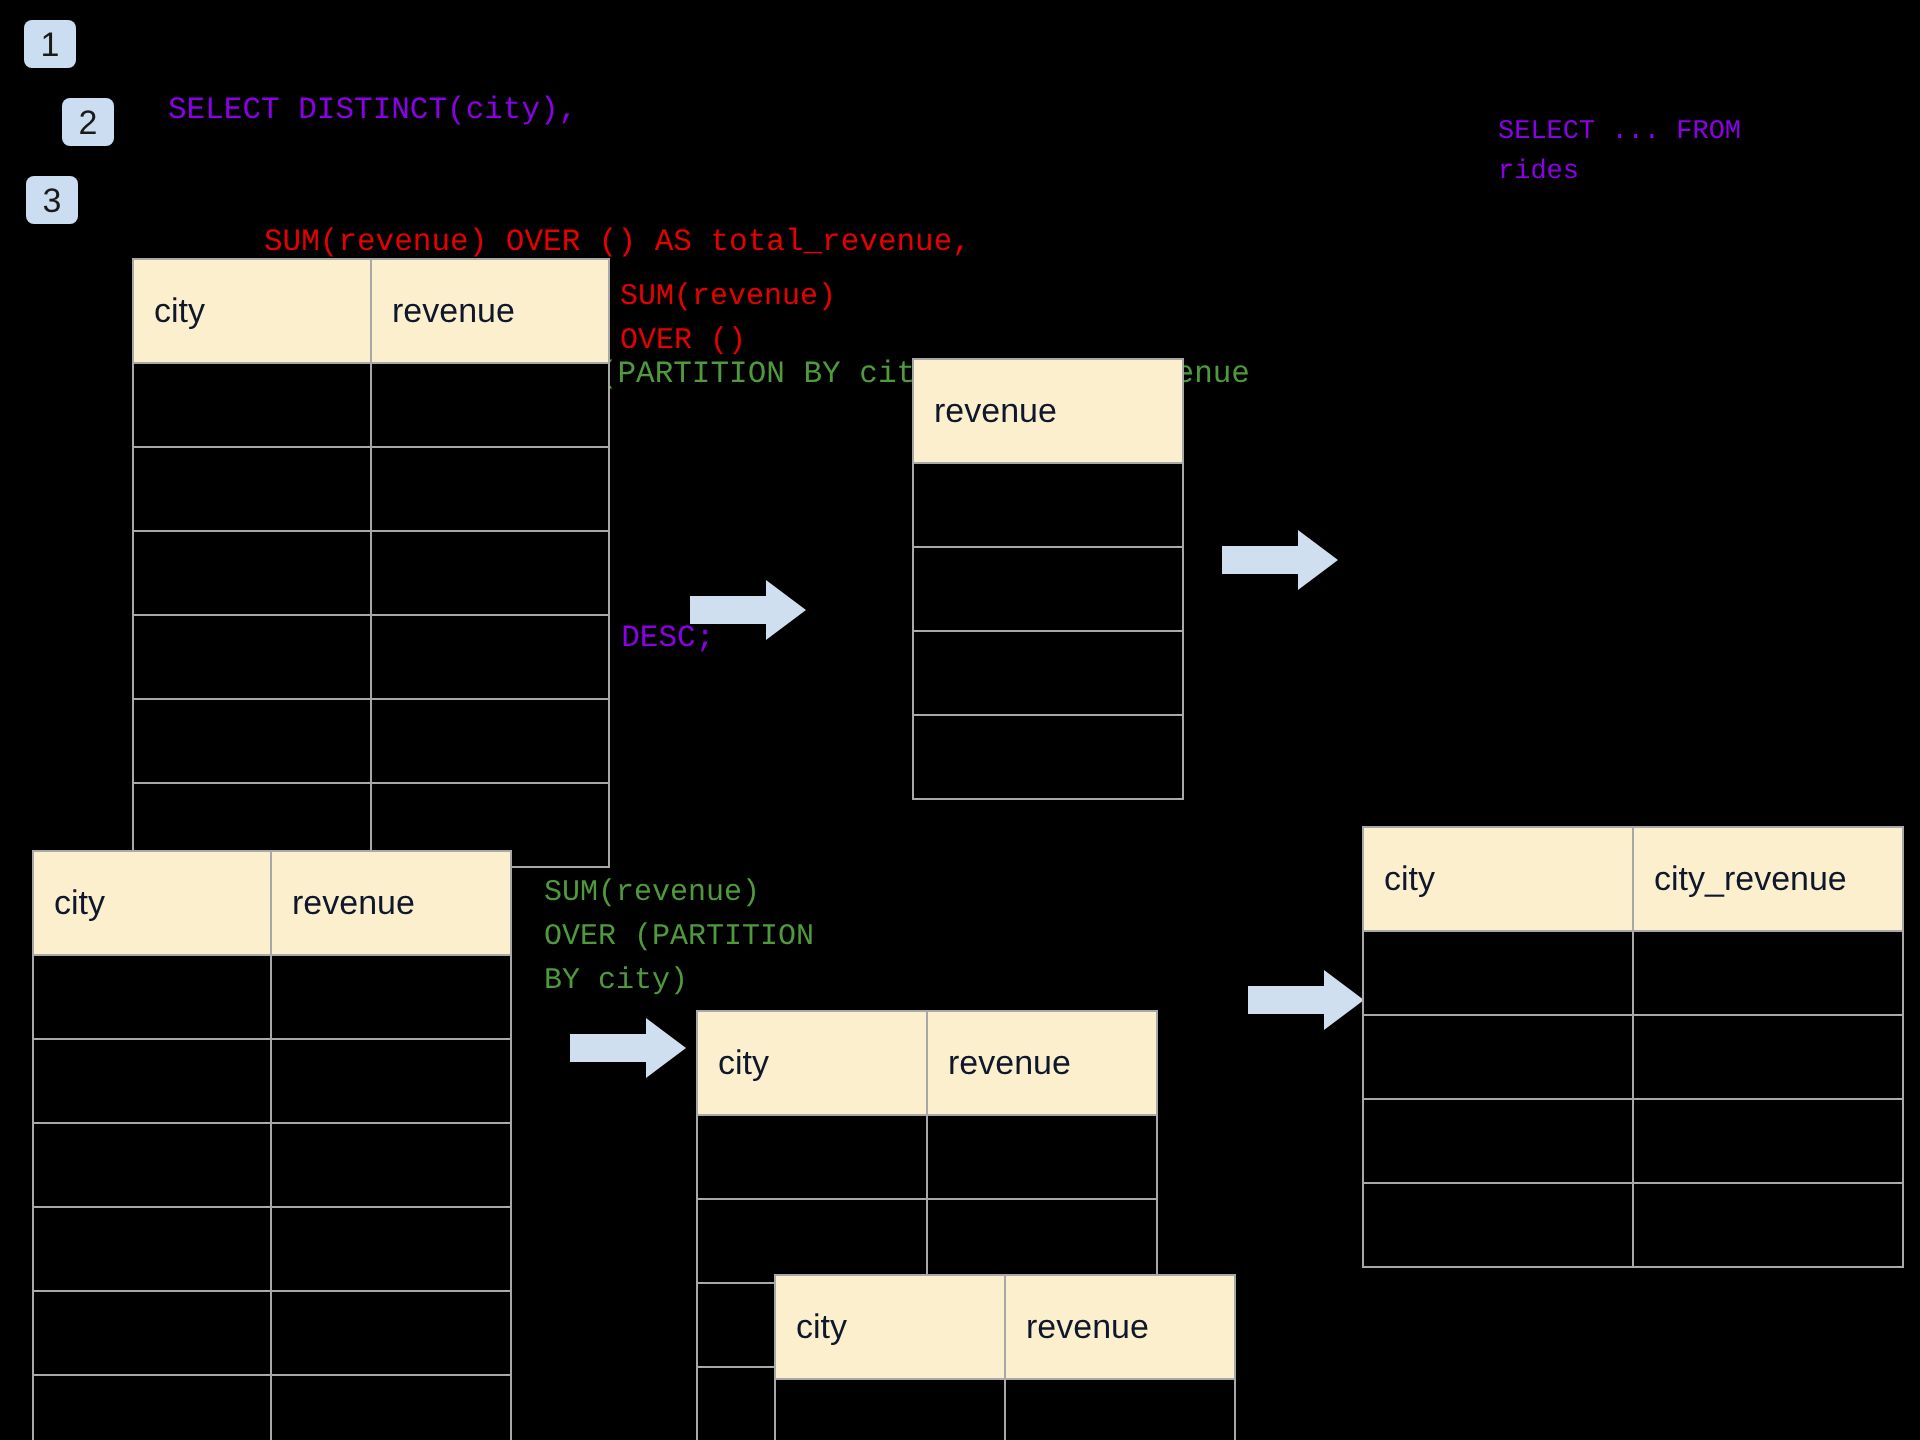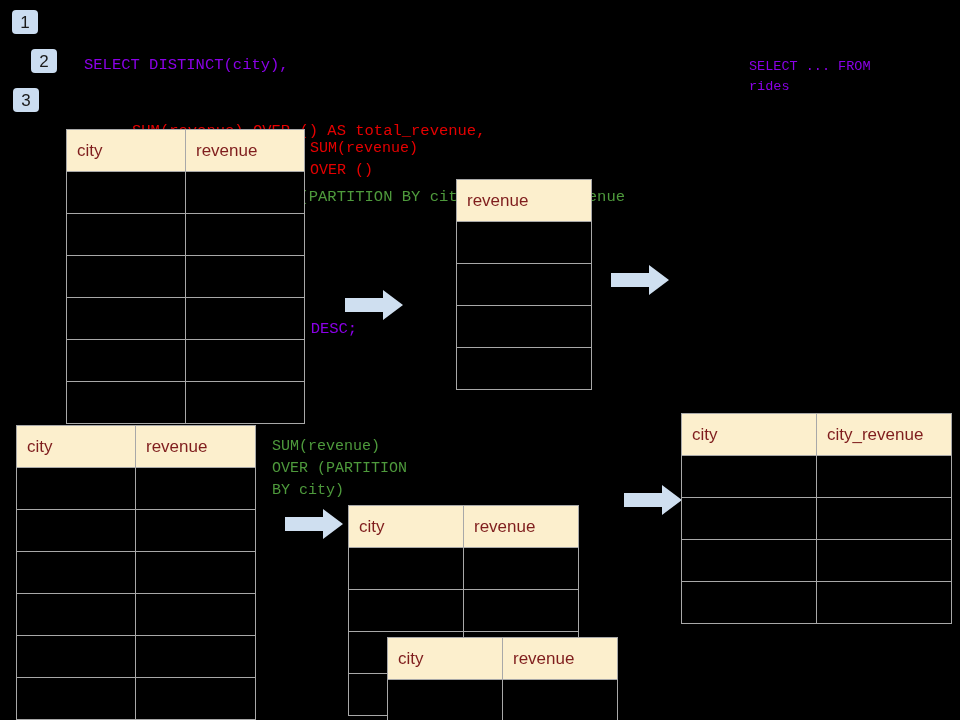--- a/index.html
+++ b/index.html
@@ -13,21 +13,21 @@
     height: 720px;
     background: #000000;
     overflow: hidden;
     font-family: "Liberation Sans", sans-serif;
   }
 
   
   .sql-block {
     position: absolute;
     left: 84px;
-    top: 10px;
+    top: 0;
     font-family: "Liberation Mono", monospace;
     font-size: 15.5px;
     line-height: 22px;
     white-space: pre;
     letter-spacing: 0px;
   }
   .sql-line { white-space: pre; }
   .c-purple { color: #8B00E8; }
   .c-red    { color: #E60000; }
   .c-green  { color: #4E9A3C; }
@@ -71,27 +71,27 @@
     background: #000000;
   }
   .tbl th, .tbl td {
     border: 1px solid #A8A8A8;
     padding: 0;
     margin: 0;
     box-sizing: border-box;
   }
   .tbl th {
     background: #FCEFCD;
-    color: #7f1d1d;
+    color: #0f172a;
     font-family: "Liberation Sans", sans-serif;
     font-size: 17px;
     font-weight: normal;
     text-align: left;
     padding: 0 0 0 10px;
-    height: 42px;
+    height: 52px;
     vertical-align: middle;
   }
   .tbl td {
     background: #000000;
     height: 42px;
   }
 
   
   .arrow {
     position: absolute;

